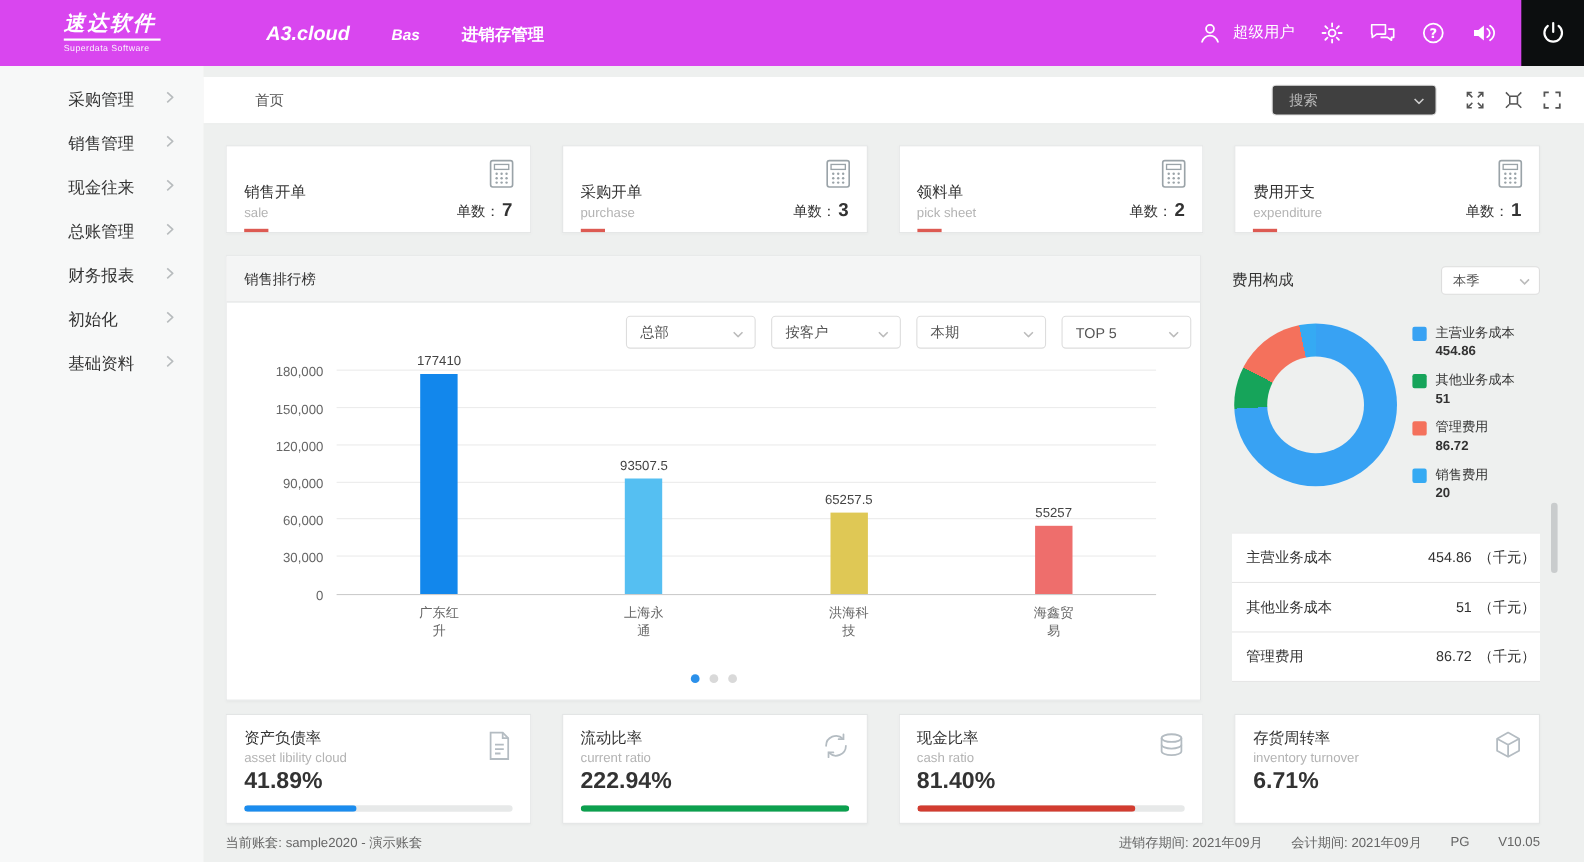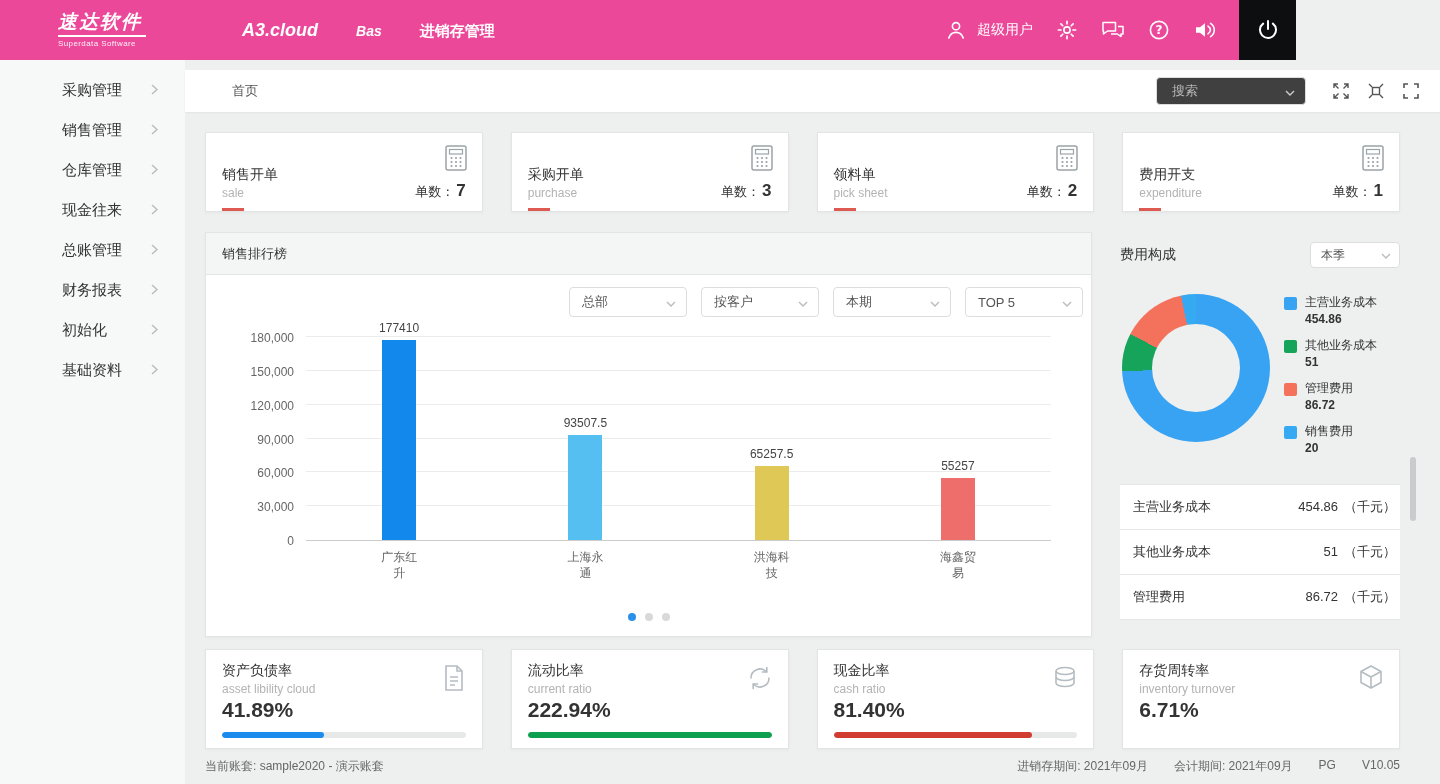--- a/index.html
+++ b/index.html
@@ -1,20 +1,20 @@
 <!DOCTYPE html>
 <html><head>
 <meta charset="utf-8">
 <style>
   *{margin:0;padding:0;box-sizing:border-box;}
   html,body{width:1440px;height:784px;overflow:hidden;}
   body{font-family:"Liberation Sans","DejaVu Sans",sans-serif;background:#eef0ef;color:#333;}
 
   
-  .header{position:absolute;top:0;left:0;width:1296px;height:60px;background:#ec4899;display:flex;align-items:center;z-index:10;}
+  .header{position:absolute;top:0;left:0;width:1440px;height:60px;background:#d946ef;display:flex;align-items:center;z-index:10;}
   .logo{margin-left:58px;color:#fff;}
   .logo-title{font-style:italic;font-weight:bold;font-size:19px;letter-spacing:2px;line-height:1.1;}
   .logo-underline{height:2px;background:#fff;width:88px;margin:2px 0;}
   .logo-sub{font-size:8px;letter-spacing:.4px;opacity:.92;}
   .nav{display:flex;align-items:baseline;margin-left:96px;gap:38px;color:#fff;}
   .nav-a3{font-size:18px;font-weight:bold;font-style:italic;cursor:pointer;}
   .nav-bas{font-size:14px;font-weight:bold;font-style:italic;cursor:pointer;}
   .nav-mod{font-size:15px;font-weight:bold;cursor:pointer;}
   .header-right{margin-left:auto;display:flex;align-items:center;gap:22px;}
   .user-block{display:flex;align-items:center;gap:9px;cursor:pointer;}
@@ -166,26 +166,20 @@
           <path d="M1 1l5 4.5L1 10"></path>
         </svg></span>
     </div>
   <div class="side-item">
       <span class="side-label">销售管理</span>
       <span><svg width="7" height="11" viewBox="0 0 7 11" fill="none" stroke="#b8bcbe" stroke-width="1.5">
           <path d="M1 1l5 4.5L1 10"></path>
         </svg></span>
     </div>
   <div class="side-item">
-      <span class="side-label">仓库管理</span>
-      <span><svg width="7" height="11" viewBox="0 0 7 11" fill="none" stroke="#b8bcbe" stroke-width="1.5">
-          <path d="M1 1l5 4.5L1 10"></path>
-        </svg></span>
-    </div>
-  <div class="side-item">
       <span class="side-label">现金往来</span>
       <span><svg width="7" height="11" viewBox="0 0 7 11" fill="none" stroke="#b8bcbe" stroke-width="1.5">
           <path d="M1 1l5 4.5L1 10"></path>
         </svg></span>
     </div>
   <div class="side-item">
       <span class="side-label">总账管理</span>
       <span><svg width="7" height="11" viewBox="0 0 7 11" fill="none" stroke="#b8bcbe" stroke-width="1.5">
           <path d="M1 1l5 4.5L1 10"></path>
         </svg></span>

